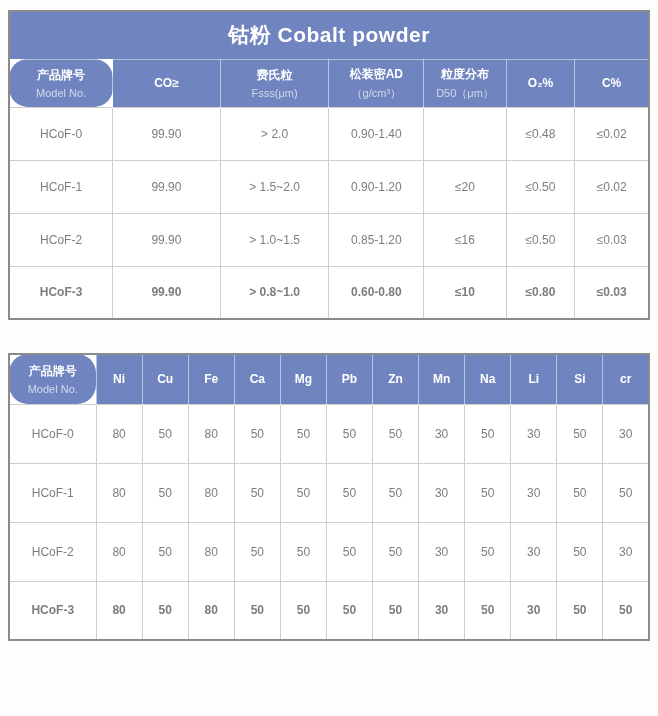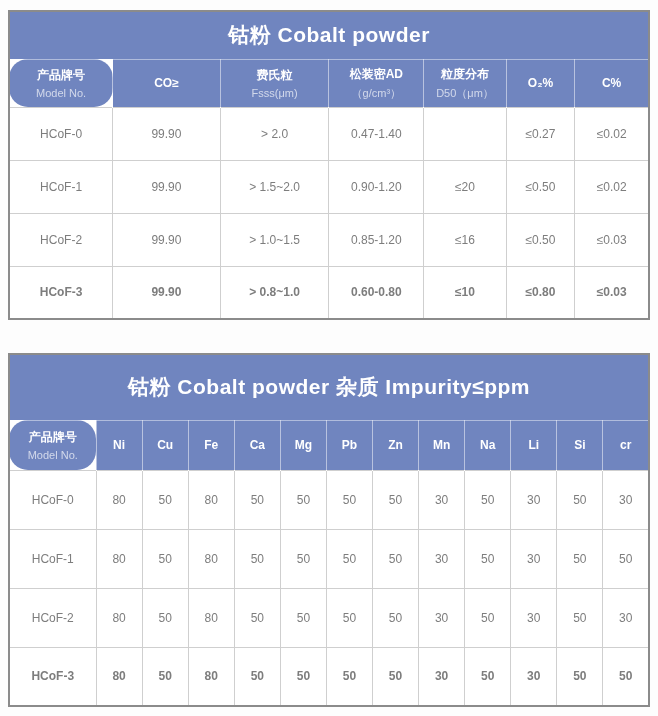--- a/index.html
+++ b/index.html
@@ -114,23 +114,23 @@
         <th>
             <div class="hdr-zh">C%</div>
           </th>
       </tr>
     </thead>
     <tbody>
       <tr>
         <td>HCoF-0</td>
         <td>99.90</td>
         <td>&gt; 2.0</td>
-        <td>0.47-1.40</td>
+        <td>0.90-1.40</td>
         <td></td>
-        <td>≤0.27</td>
+        <td>≤0.48</td>
         <td>≤0.02</td>
       </tr>
       <tr>
         <td>HCoF-1</td>
         <td>99.90</td>
         <td>&gt; 1.5~2.0</td>
         <td>0.90-1.20</td>
         <td>≤20</td>
         <td>≤0.50</td>
         <td>≤0.02</td>
@@ -168,23 +168,20 @@
       <col style="width:7.2%">
         <col style="width:7.2%">
         <col style="width:7.2%">
         <col style="width:7.2%">
       <col style="width:7.2%">
         <col style="width:7.2%">
         <col style="width:7.2%">
         <col style="width:7.2%">
     </colgroup>
     <thead>
-      <tr>
-        <th class="title" colspan="13">钴粉 Cobalt powder 杂质 Impurity≤ppm</th>
-      </tr>
       <tr class="cols">
         <th>
             <div class="hdr-zh">产品牌号</div>
             <div class="hdr-en">Model No.</div>
           </th>
         <th>
             <div class="hdr-zh">Ni</div>
           </th>
         <th>
             <div class="hdr-zh">Cu</div>

